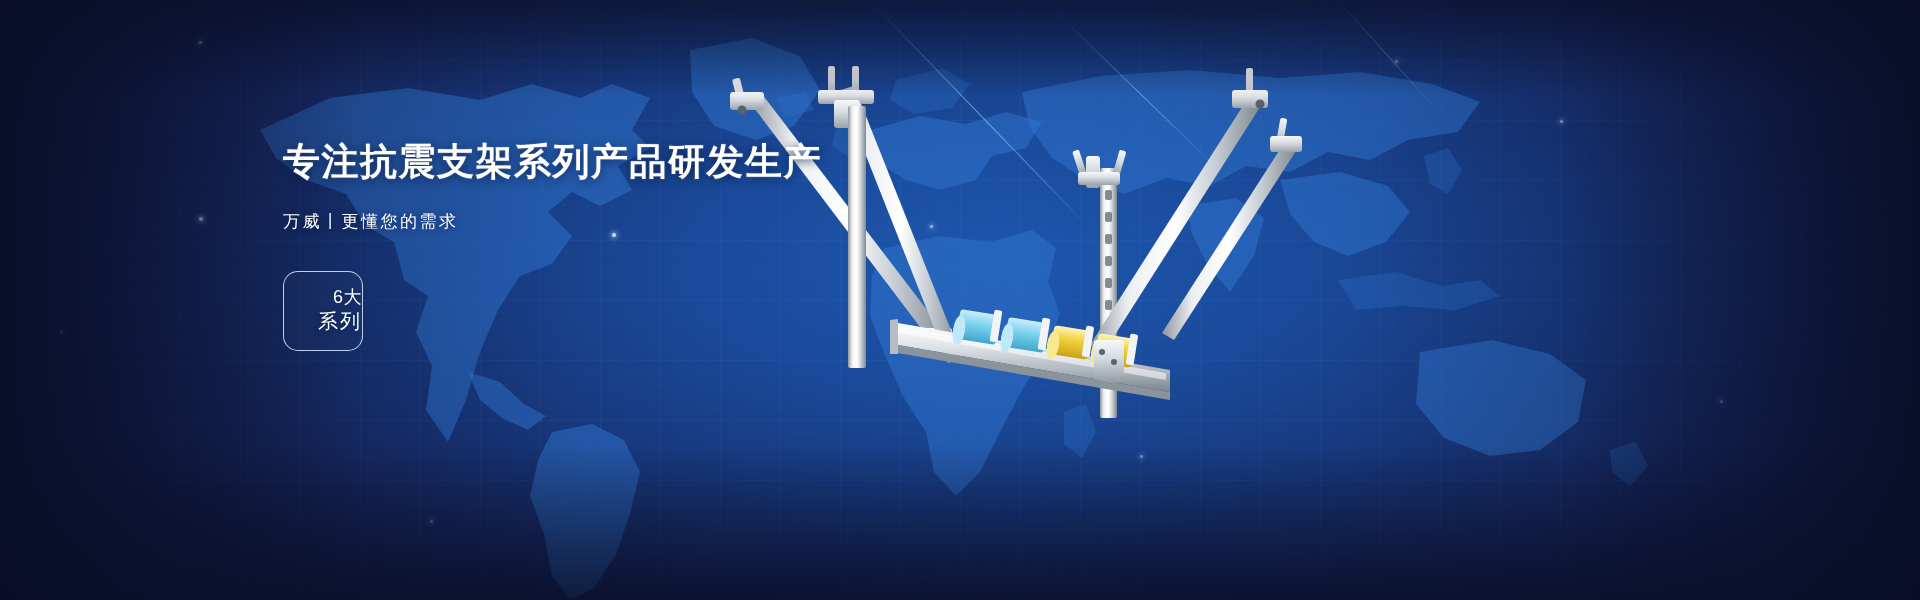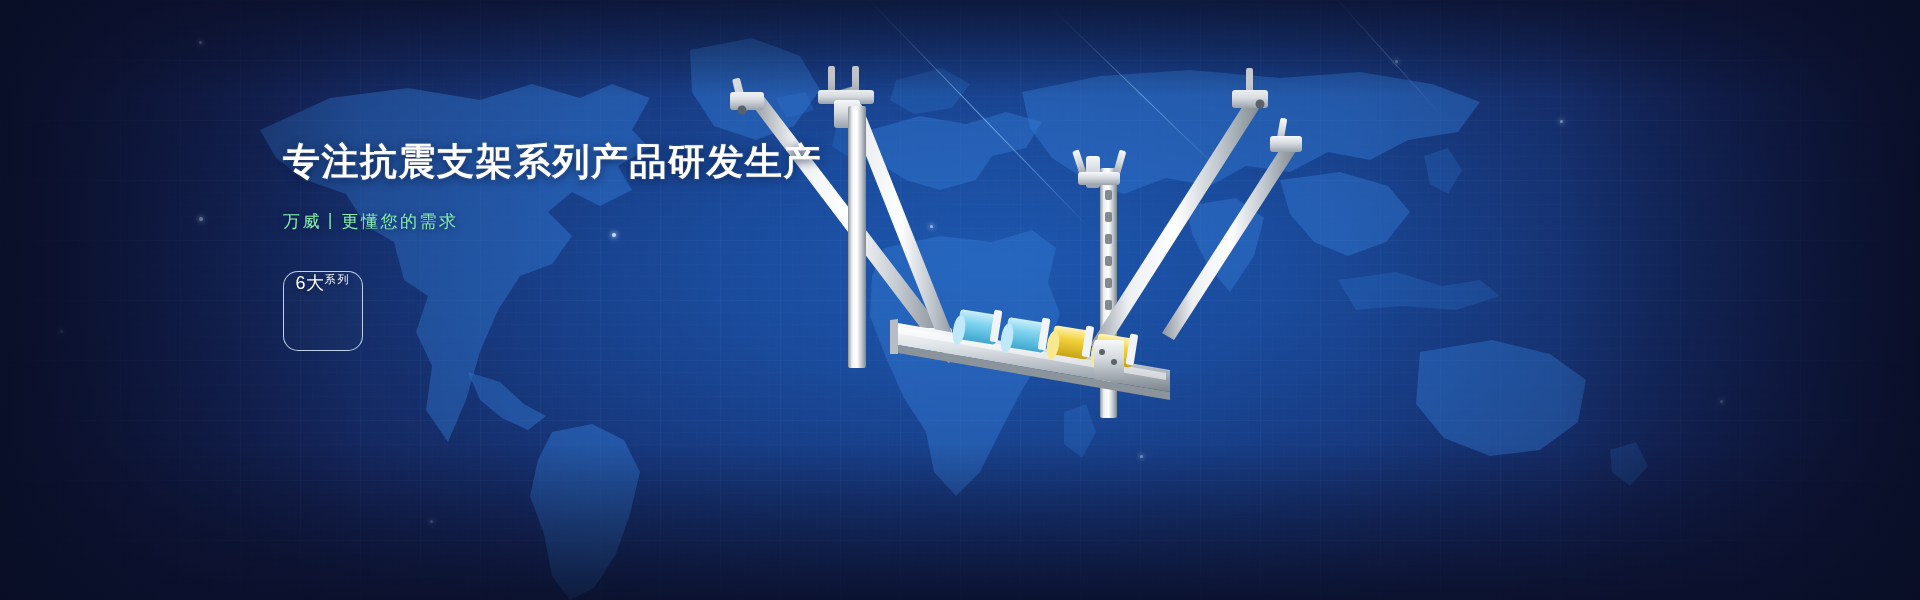--- a/index.html
+++ b/index.html
@@ -45,33 +45,33 @@
   .sp{position:absolute;border-radius:50%;background:#cfe4ff;box-shadow:0 0 5px 1px rgba(190,220,255,.75);}
   
   .copy{position:absolute;left:283px;top:140px;width:520px;}
   .headline{
     margin:0;font-size:37px;line-height:1.18;font-weight:bold;color:#ffffff;
     letter-spacing:1.5px;
     text-shadow:0 2px 10px rgba(0,20,60,.75), 0 0 2px rgba(255,255,255,.35);
     white-space:nowrap;
   }
   .subline{
-    margin:26px 0 0 0;font-size:17px;color:#86efac;letter-spacing:2.5px;font-weight:normal;
+    margin:26px 0 0 0;font-size:17px;color:#ffffff;letter-spacing:2.5px;font-weight:normal;
     text-shadow:0 1px 6px rgba(0,20,60,.7);
   }
   .badges{display:flex;gap:26px;margin-top:38px;}
   .badge{
     width:80px;height:80px;border:1.6px solid rgba(215,232,255,.88);border-radius:15px;
-    display:flex;flex-direction:row;align-items:flex-start;justify-content:center;
+    display:flex;flex-direction:column;align-items:flex-end;justify-content:center;
     color:#ffffff;line-height:1.28;text-align:center;
     background:rgba(255,255,255,.015);
     text-shadow:0 1px 5px rgba(0,20,60,.6);
   }
   .badge .l1{font-size:18px;letter-spacing:.5px;}
-  .badge .l2{font-size:11px;letter-spacing:2px;}
+  .badge .l2{font-size:20px;letter-spacing:2px;}
   
   .product{position:absolute;left:700px;top:40px;width:660px;height:380px;}
   .product svg{width:100%;height:100%;overflow:visible;}
 </style>
 </head>
 <body>
 
 <div class="stage">
 
   <div class="bg-base"></div>

